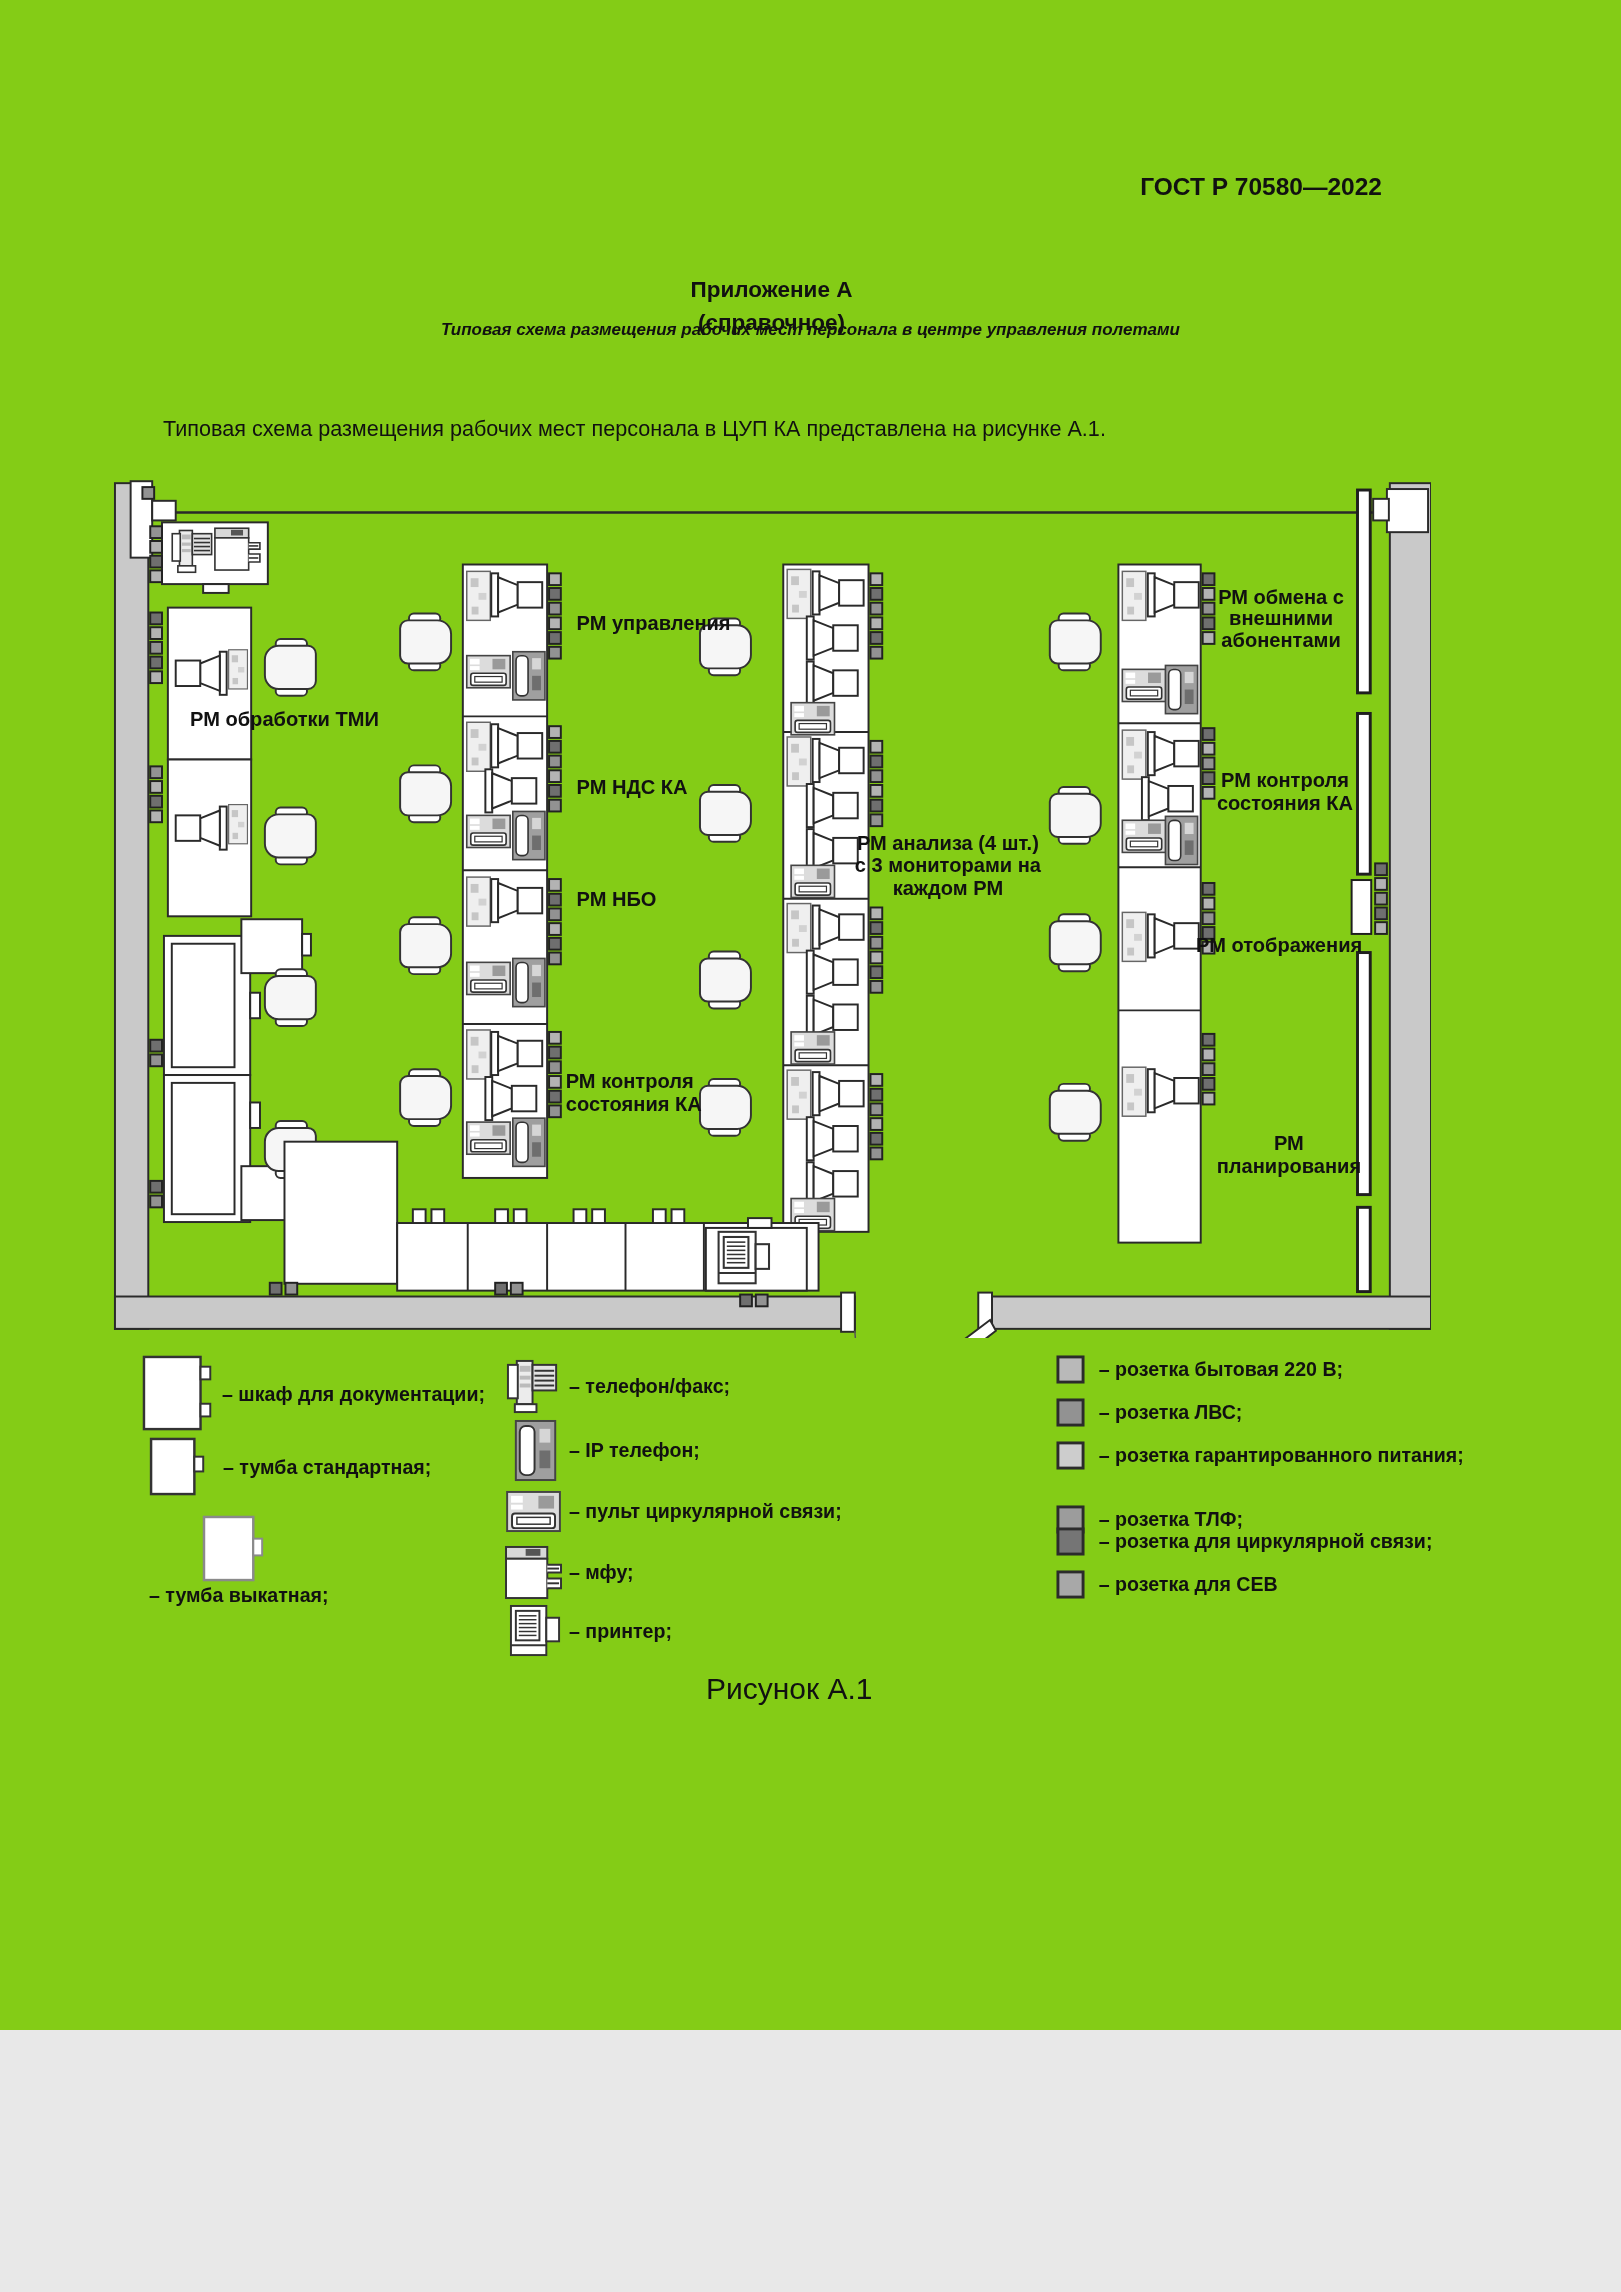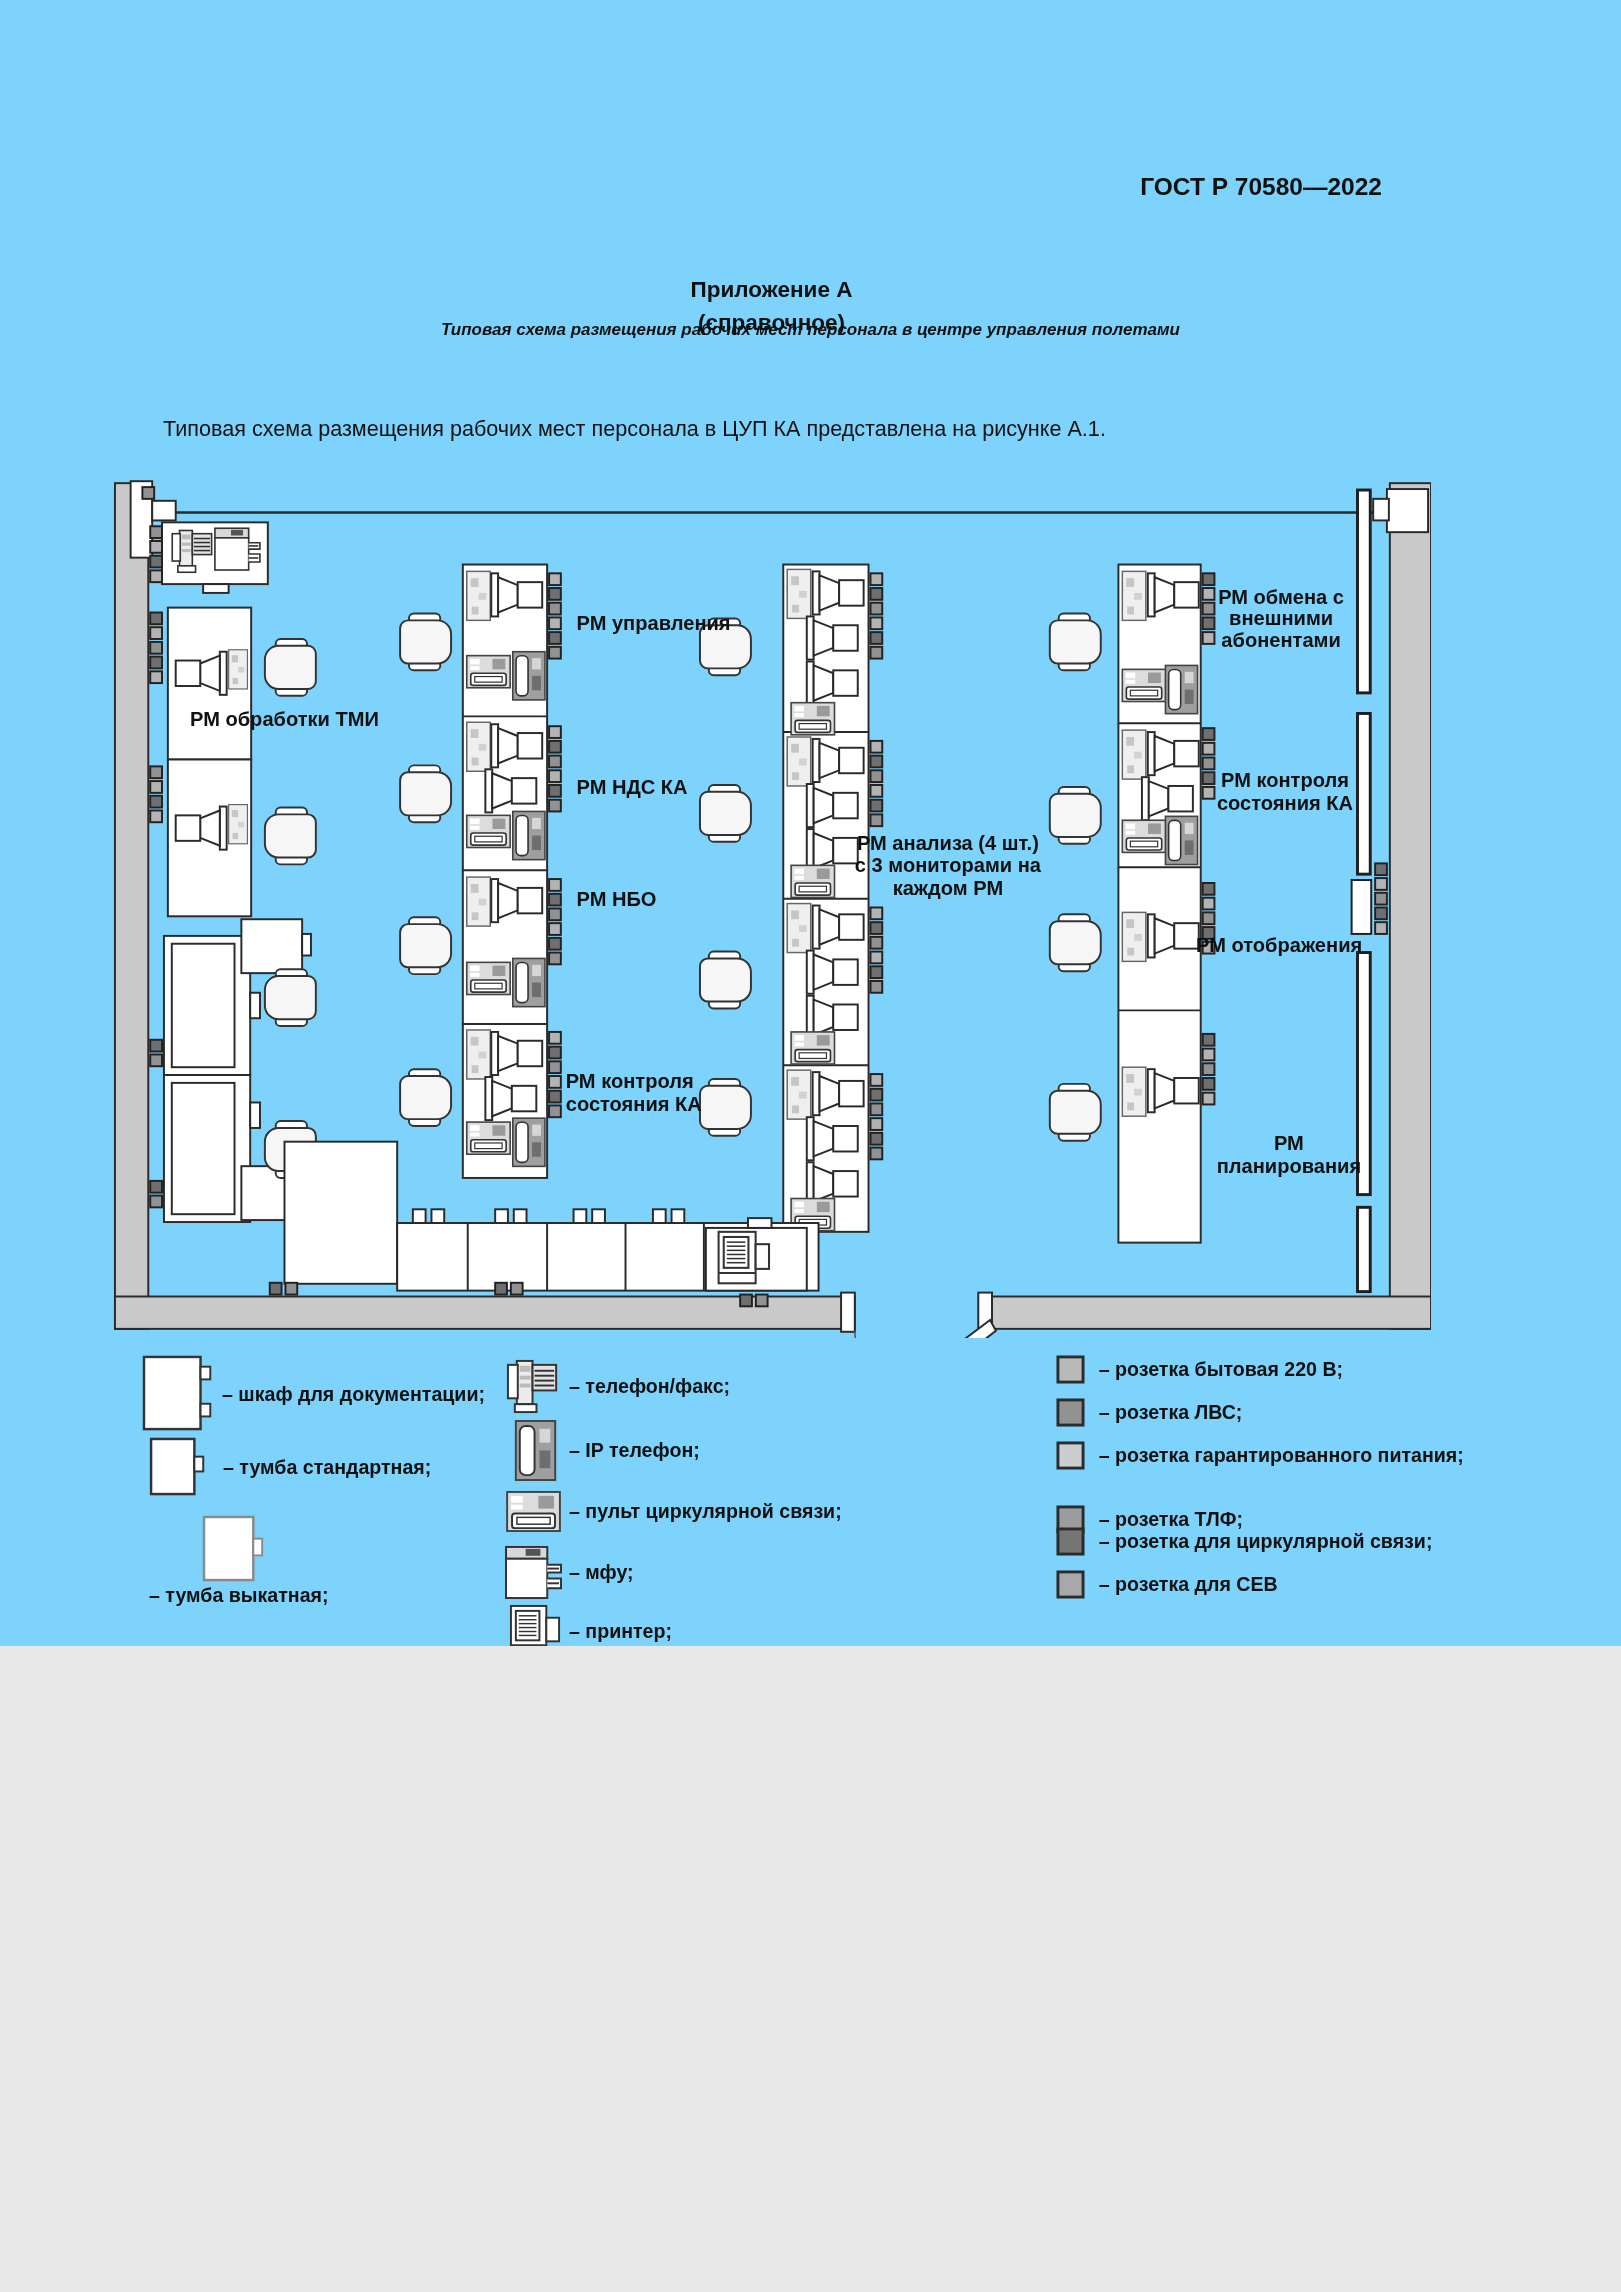--- a/index.html
+++ b/index.html
@@ -1,16 +1,16 @@
 <!DOCTYPE html>
 <html><head>
 <meta charset="utf-8">
 <style>
   html,body{margin:0;padding:0;background:#e8e8e8;}
-  #page{position:relative;width:1621px;height:1646px;background:#7dd3fc;
+  #page{position:relative;width:1621px;height:2030px;background:#84cc16;
         font-family:"Liberation Sans",sans-serif;color:#111;overflow:hidden;}
   .abs{position:absolute;}
   .hdr{font-weight:bold;font-size:24.5px;}
   .app{font-weight:bold;font-size:22.5px;text-align:center;width:100%;}
   .ttl{font-weight:bold;font-size:17px;text-align:center;width:100%;font-style:italic;}
   .body-par{font-size:21.6px;}
   .cap{font-size:30px;}
   .pnum{font-size:29px;}
   
   .box{fill:#ffffff;stroke:#2a2a2a;stroke-width:2;}

